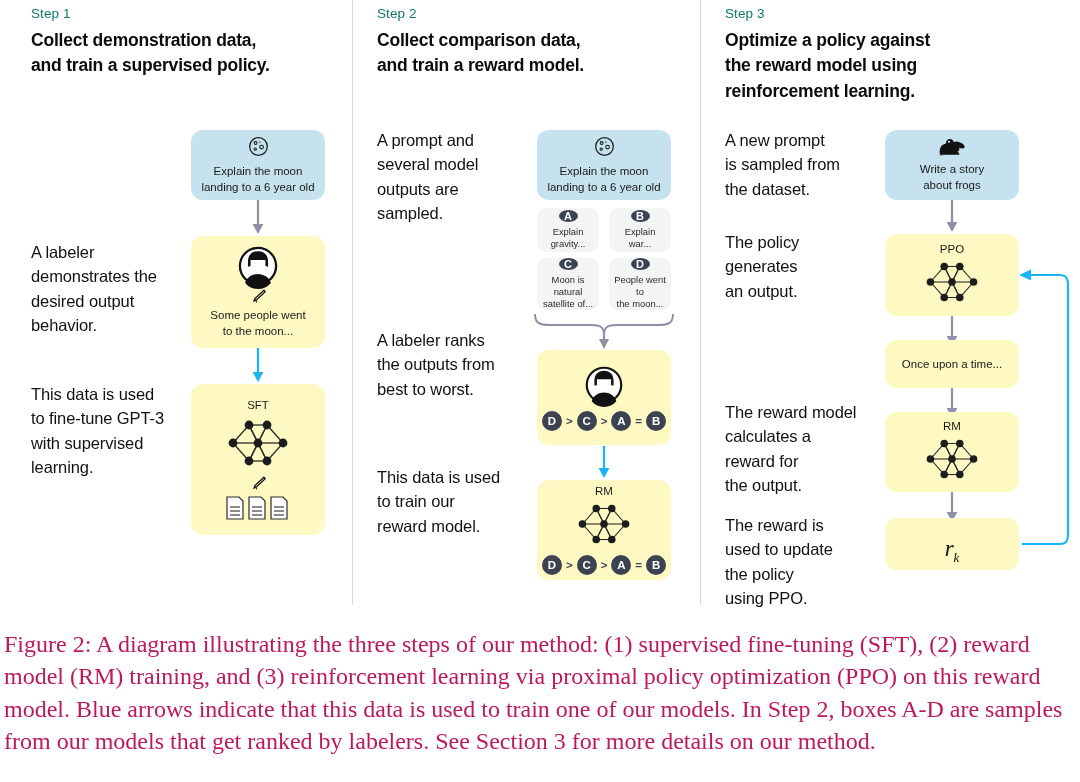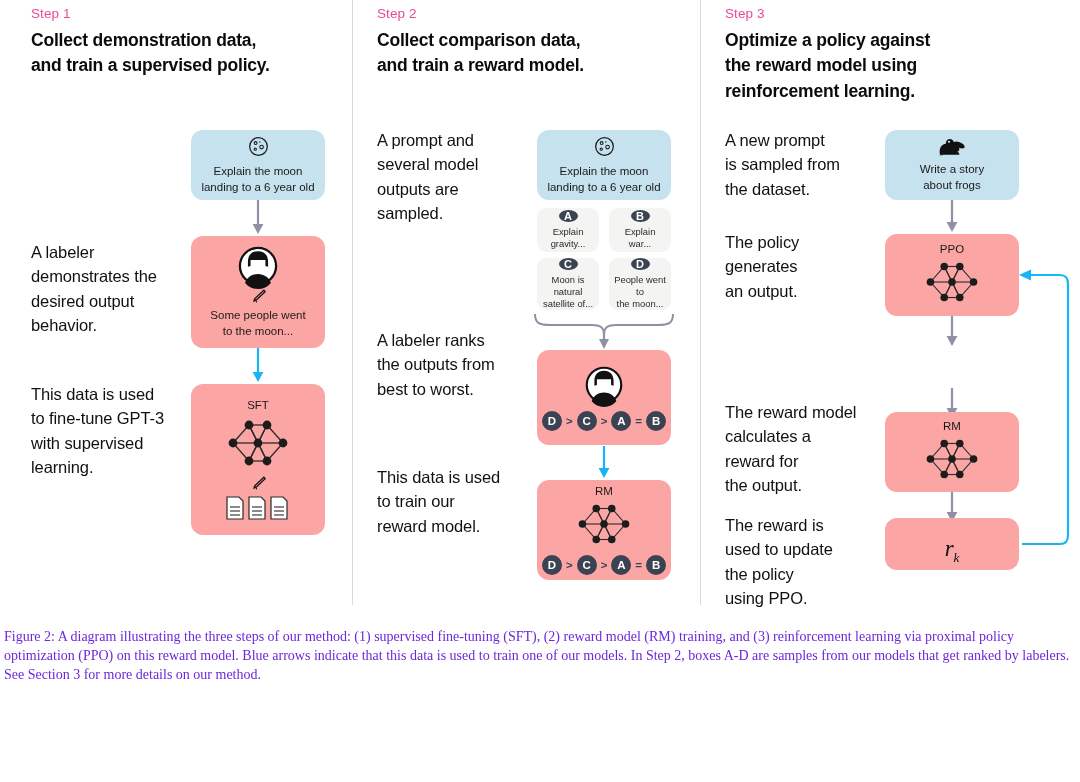--- a/index.html
+++ b/index.html
@@ -4,26 +4,26 @@
 <style>
   html,body{margin:0;padding:0;}
   body{
     width:1080px;height:782px;background:#ffffff;
     font-family:"Liberation Sans", sans-serif;
     color:#0d0d0d;overflow:hidden;position:relative;
   }
   .diagram{position:absolute;left:0;top:0;width:1080px;height:612px;}
   .divider{position:absolute;top:0;width:1px;height:605px;background:#d9d9d9;}
   .col{position:absolute;top:0;height:612px;}
-  .step-label{position:absolute;font-size:13.5px;color:#ec4899;letter-spacing:.1px;}
+  .step-label{position:absolute;font-size:13.5px;color:#0f766e;letter-spacing:.1px;}
   .step-title{position:absolute;font-size:17.5px;font-weight:bold;line-height:1.45;
     letter-spacing:-.2px;color:#0b0b0b;}
   .desc{position:absolute;font-size:16.5px;line-height:1.48;color:#111;letter-spacing:-.1px;}
 
-  .card{position:absolute;border-radius:12px;background:#fca5a5;box-sizing:border-box;
+  .card{position:absolute;border-radius:12px;background:#fef9c3;box-sizing:border-box;
     display:flex;flex-direction:column;align-items:center;justify-content:center;}
   .card.blue{background:#c6e2ee;}
   .card-text{font-size:11.5px;line-height:1.4;text-align:center;color:#1a1a1a;}
   .card-caption{font-size:11.5px;line-height:1.35;text-align:center;color:#1a1a1a;margin-top:6px;}
   .net-label{font-size:11.5px;color:#1a1a1a;text-align:center;}
 
   .mini{position:absolute;border-radius:9px;background:#f4f4f2;box-sizing:border-box;
     display:flex;flex-direction:column;align-items:center;justify-content:center;padding:6px 4px;}
   .mini-text{font-size:9.4px;line-height:1.3;text-align:center;color:#2a2a2a;}
   .badge{width:19px;height:19px;border-radius:50%;background:#3b4252;color:#fff;
@@ -32,22 +32,22 @@
   .rank{display:flex;align-items:center;gap:4px;justify-content:center;margin-top:6px;}
   .rank .badge{margin-bottom:0;width:20px;height:20px;font-size:11.5px;}
   .rank .op{font-size:11.5px;font-weight:bold;color:#3b4252;}
 
   .rk{font-family:"Liberation Serif", serif;font-style:italic;font-size:23px;color:#111;margin-top:13px;}
   .rk sub{font-size:13px;font-style:italic;}
 
   svg{display:block;overflow:visible;}
 
   .caption{position:absolute;left:4px;top:628px;width:1072px;
-    font-family:"Liberation Serif", serif;font-size:14px;line-height:1.345;
-    color:#6d28d9;text-align:left;}
+    font-family:"Liberation Serif", serif;font-size:24px;line-height:1.345;
+    color:#be185d;text-align:left;}
 </style>
 </head>
 <body>
 
 <div class="diagram">
 
   <div class="divider" style="left:352px"></div>
   <div class="divider" style="left:700px"></div>
 
   <div class="col" style="left:0;width:352px">
@@ -378,20 +378,23 @@
       </span>
     </div>
 
     <div style="position:absolute;left:244px;top:316px">
       <svg width="16" height="32">
           <line x1="8" y1="0" x2="8" y2="21" stroke="#8f90a6" stroke-width="2.2"></line>
       <polygon points="8,30 2.6,20 13.4,20" fill="#8f90a6"></polygon>
         </svg>
     </div>
 
+    <div class="card" style="left:185px;top:340px;width:134px;height:48px">
+      <div class="card-text">Once upon a time...</div>
+    </div>
 
     <div style="position:absolute;left:244px;top:388px">
       <svg width="16" height="32">
           <line x1="8" y1="0" x2="8" y2="21" stroke="#8f90a6" stroke-width="2.2"></line>
       <polygon points="8,30 2.6,20 13.4,20" fill="#8f90a6"></polygon>
         </svg>
     </div>
 
     <div class="card" style="left:185px;top:412px;width:134px;height:80px">
       <div class="net-label">RM</div>

